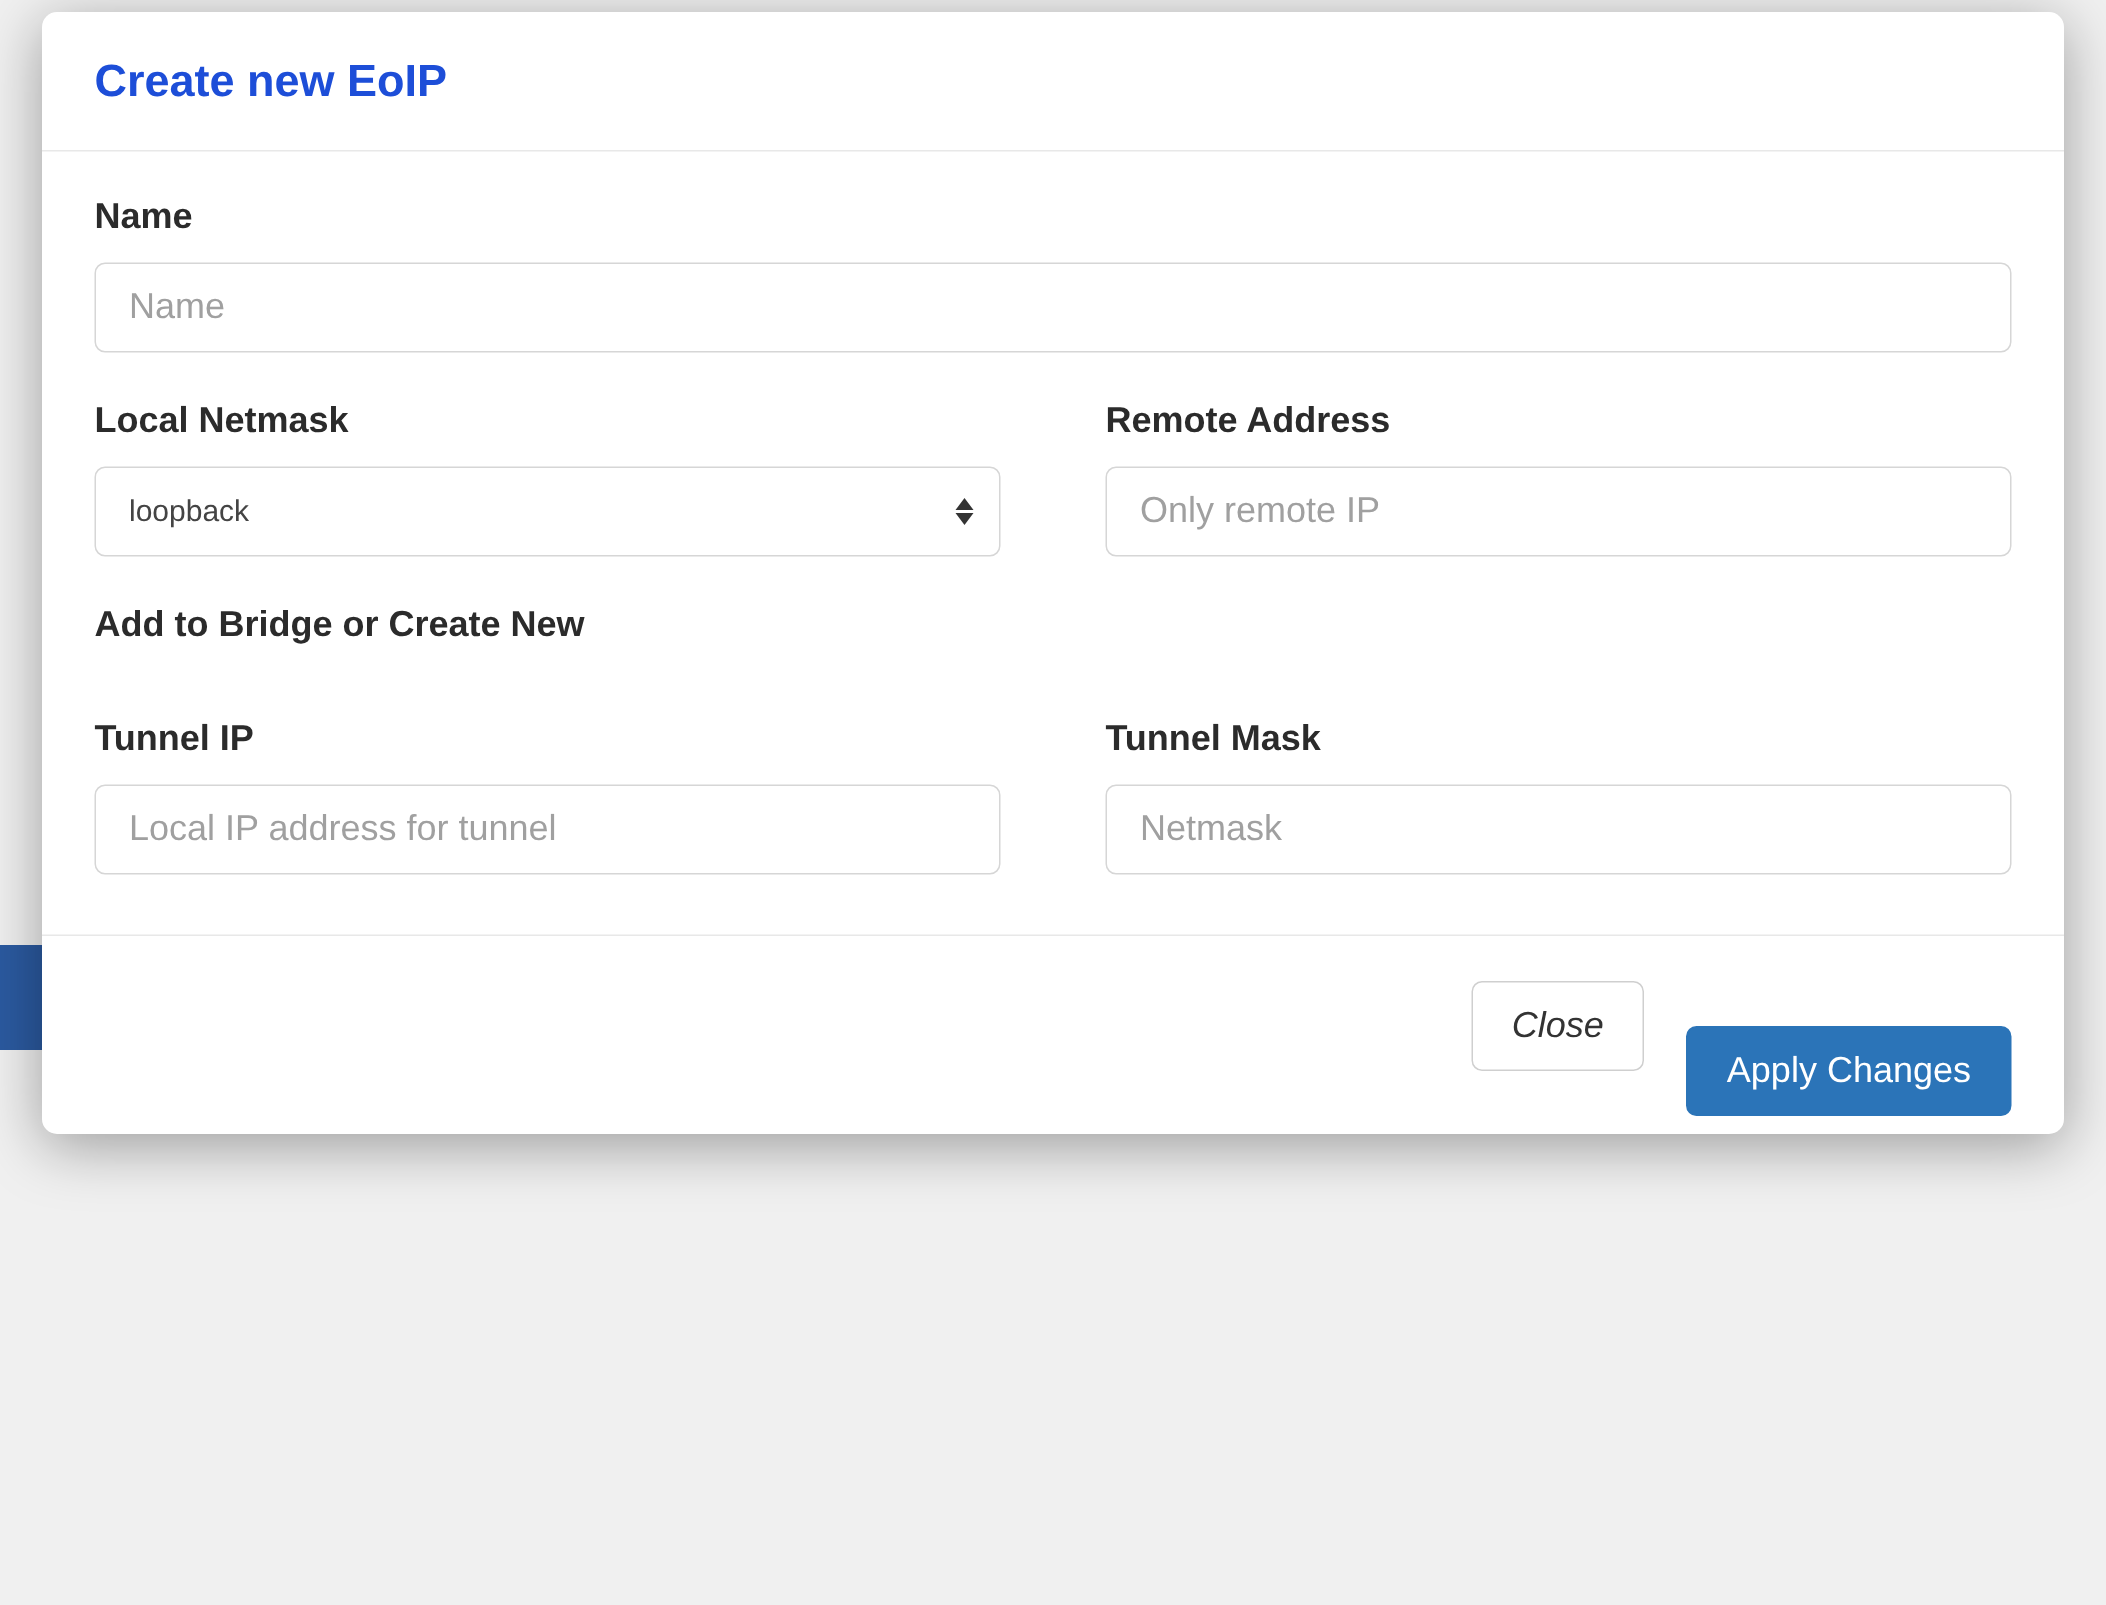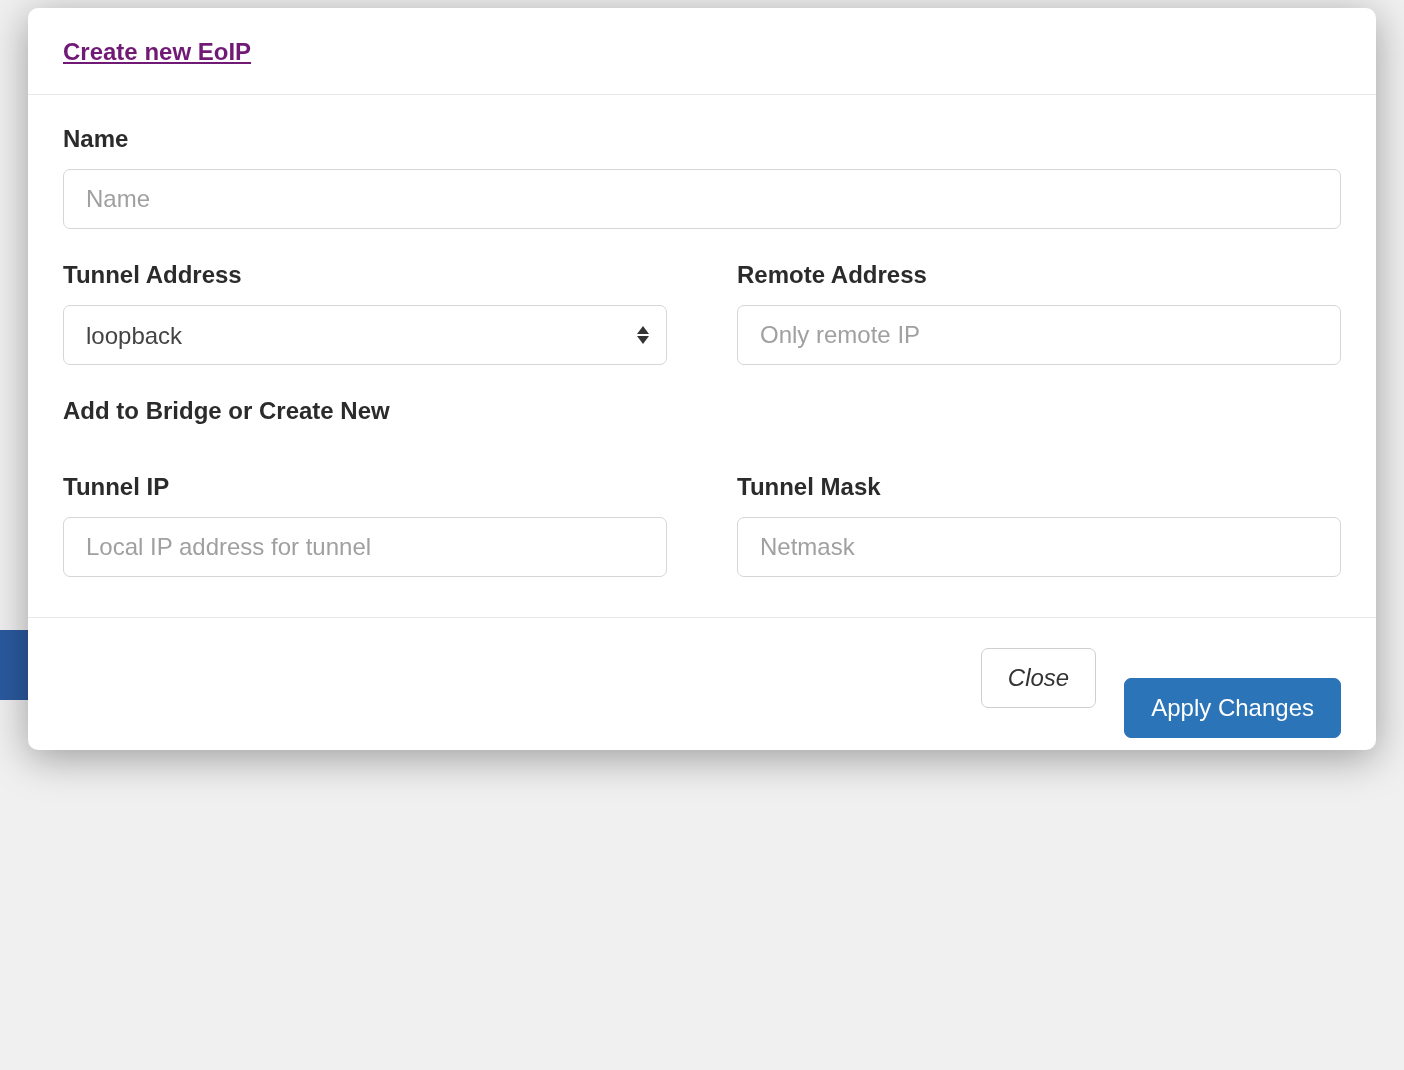--- a/index.html
+++ b/index.html
@@ -37,24 +37,23 @@
       border-radius: 10px;
       box-shadow: 0 8px 40px rgba(0,0,0,0.35);
       display: flex;
       flex-direction: column;
     }
     .modal-header {
       padding: 30px 35px 28px 35px;
       border-bottom: 1px solid #e8e8e8;
     }
     .modal-title {
-      font-size: 24px;
+      font-size: 30px;
       font-weight: 600;
-      color: #701a75;
-      text-decoration: underline;
+      color: #1d4ed8;
     }
     .modal-body {
       padding: 30px 35px 40px 35px;
     }
     .form-row {
       display: flex;
       gap: 70px;
       margin-bottom: 32px;
     }
     .form-row:last-child {
@@ -91,21 +90,21 @@
       color: #a0a0a0;
     }
     .select-wrap {
       position: relative;
       width: 100%;
     }
     .form-select {
       width: 100%;
       height: 60px;
       padding: 0 50px 0 22px;
-      font-size: 24px;
+      font-size: 20px;
       color: #444;
       background: #fff;
       border: 1px solid #d6d6d6;
       border-radius: 7px;
       outline: none;
       appearance: none;
       -webkit-appearance: none;
       -moz-appearance: none;
       font-family: inherit;
       cursor: pointer;
@@ -178,21 +177,21 @@
 
     <div class="form-row">
       <div class="form-group full">
         <label class="form-label">Name</label>
         <input type="text" class="form-input" placeholder="Name" style="">
       </div>
     </div>
 
     <div class="form-row">
       <div class="form-group">
-        <label class="form-label">Tunnel Address</label>
+        <label class="form-label">Local Netmask</label>
         <div class="select-wrap">
           <select class="form-select">
             <option>loopback</option>
           </select>
           <div class="select-arrows">
             <div class="up"></div>
               <div class="down"></div>
           </div>
         </div>
       </div>

